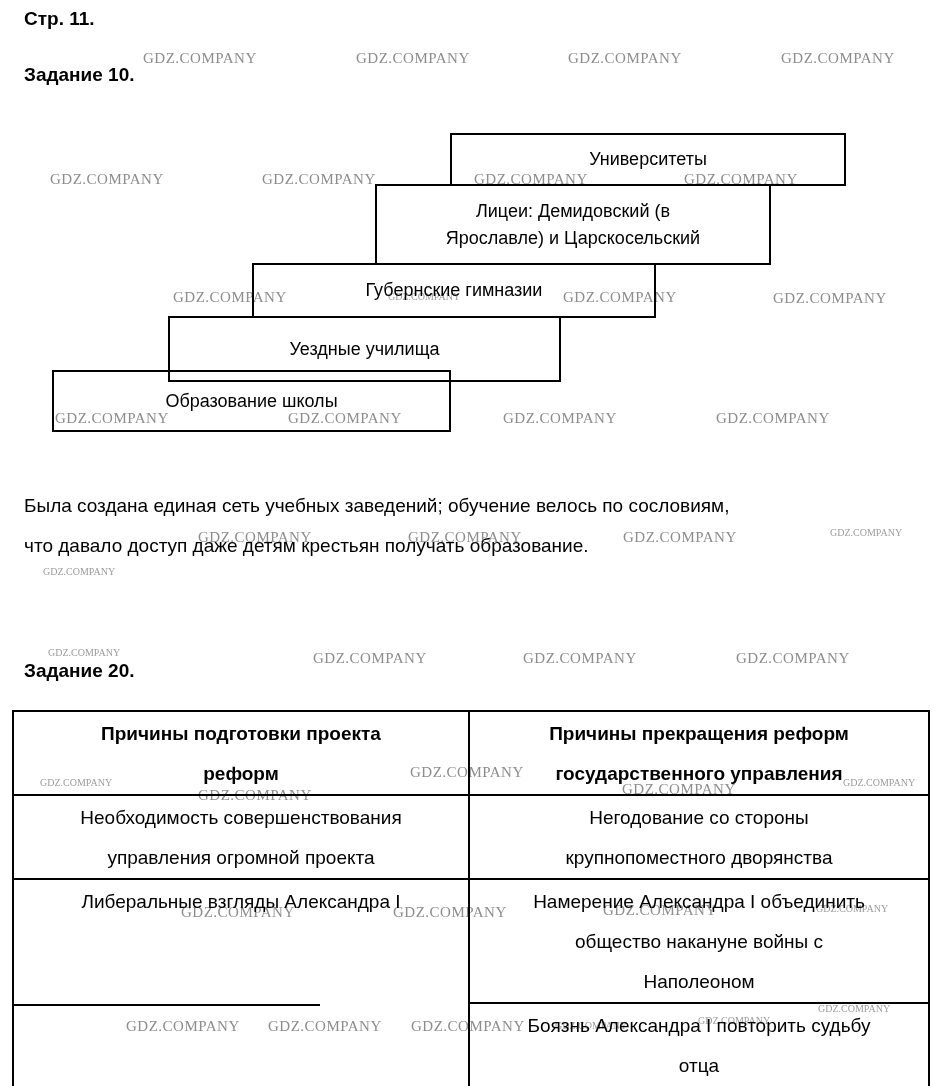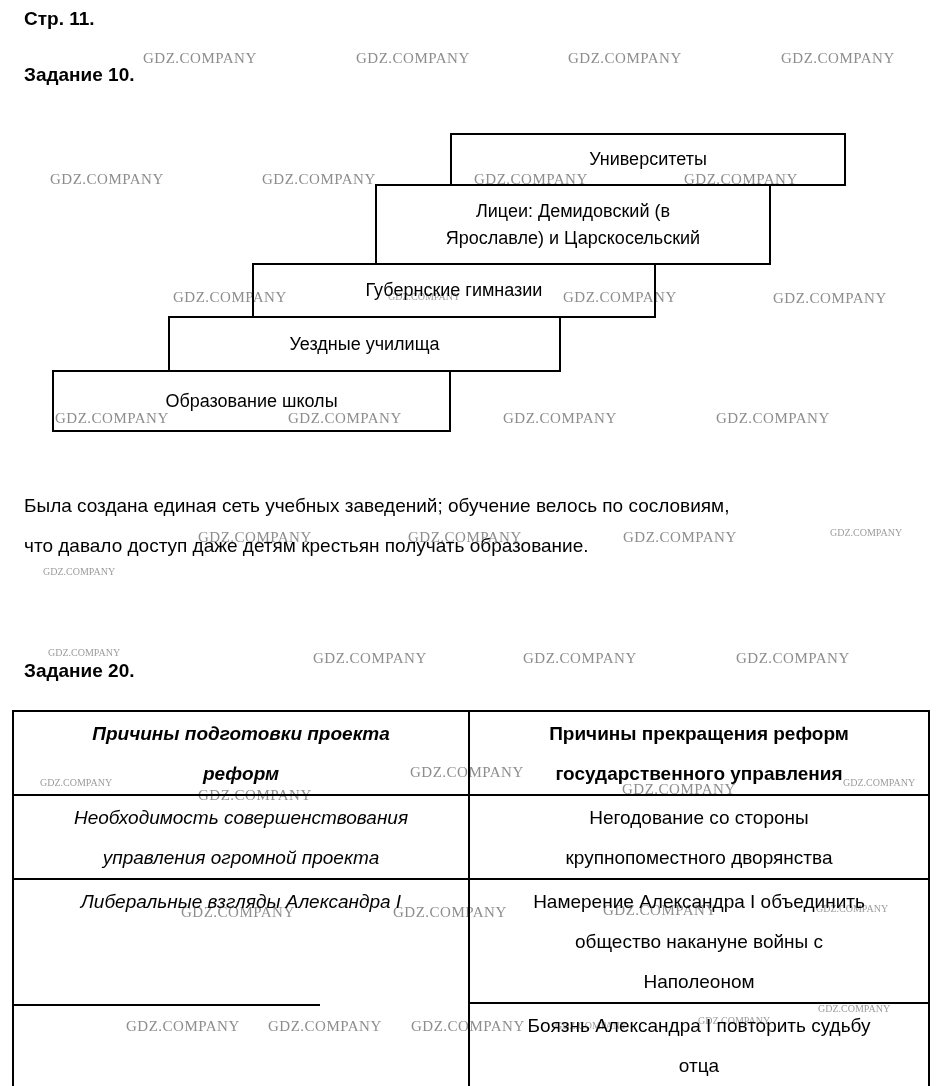--- a/index.html
+++ b/index.html
@@ -33,21 +33,21 @@
   .tbl {
     position:absolute; z-index:1; left:12px; top:710px; width:918px;
     border-collapse:separate; border-spacing:0; table-layout:fixed;
   }
   .tbl td {
     vertical-align:top; text-align:center;
     font-size:19px; line-height:40px; padding:2px 6px 0 6px;
     border-right:2px solid #000; border-bottom:2px solid #000;
     white-space:pre-line; background:transparent;
   }
-  .tbl tr td:first-child { border-left:2px solid #000;font-style:italic; }
+  .tbl tr td:first-child { border-left:2px solid #000; }
   .tbl tr:first-child td { border-top:2px solid #000; }
   .tbl .th { font-weight:bold; }
   .tbl td.nb { border-bottom:none; }
   .tbl td.cut { border-bottom:none; position:relative; }
   .tbl td.cut::before {
     content:""; position:absolute; left:-2px; top:0;
     width:308px; height:2px; background:#000;
   }
   .tbl td.cut::after {
     content:""; position:absolute; left:-2px; bottom:0;
@@ -114,21 +114,21 @@
   <div class="box" style="left:450px;top:133px;width:396px;height:53px">
     <span class="box-label">Университеты</span>
   </div>
   <div class="box" style="left:375px;top:184px;width:396px;height:81px">
     <span class="box-label">Лицеи: Демидовский (в
 Ярославле) и Царскосельский</span>
   </div>
   <div class="box" style="left:252px;top:263px;width:404px;height:55px">
     <span class="box-label">Губернские гимназии</span>
   </div>
-  <div class="box" style="left:168px;top:316px;width:393px;height:56px">
+  <div class="box" style="left:168px;top:316px;width:393px;height:66px">
     <span class="box-label">Уездные училища</span>
   </div>
   <div class="box" style="left:52px;top:370px;width:399px;height:62px">
     <span class="box-label">Образование школы</span>
   </div>
 
   <div class="para" style="top:486px">Была создана единая сеть учебных заведений; обучение велось по сословиям,
 что давало доступ даже детям крестьян получать образование.</div>
 
   <div class="h" style="top:660px">Задание 20.</div>

